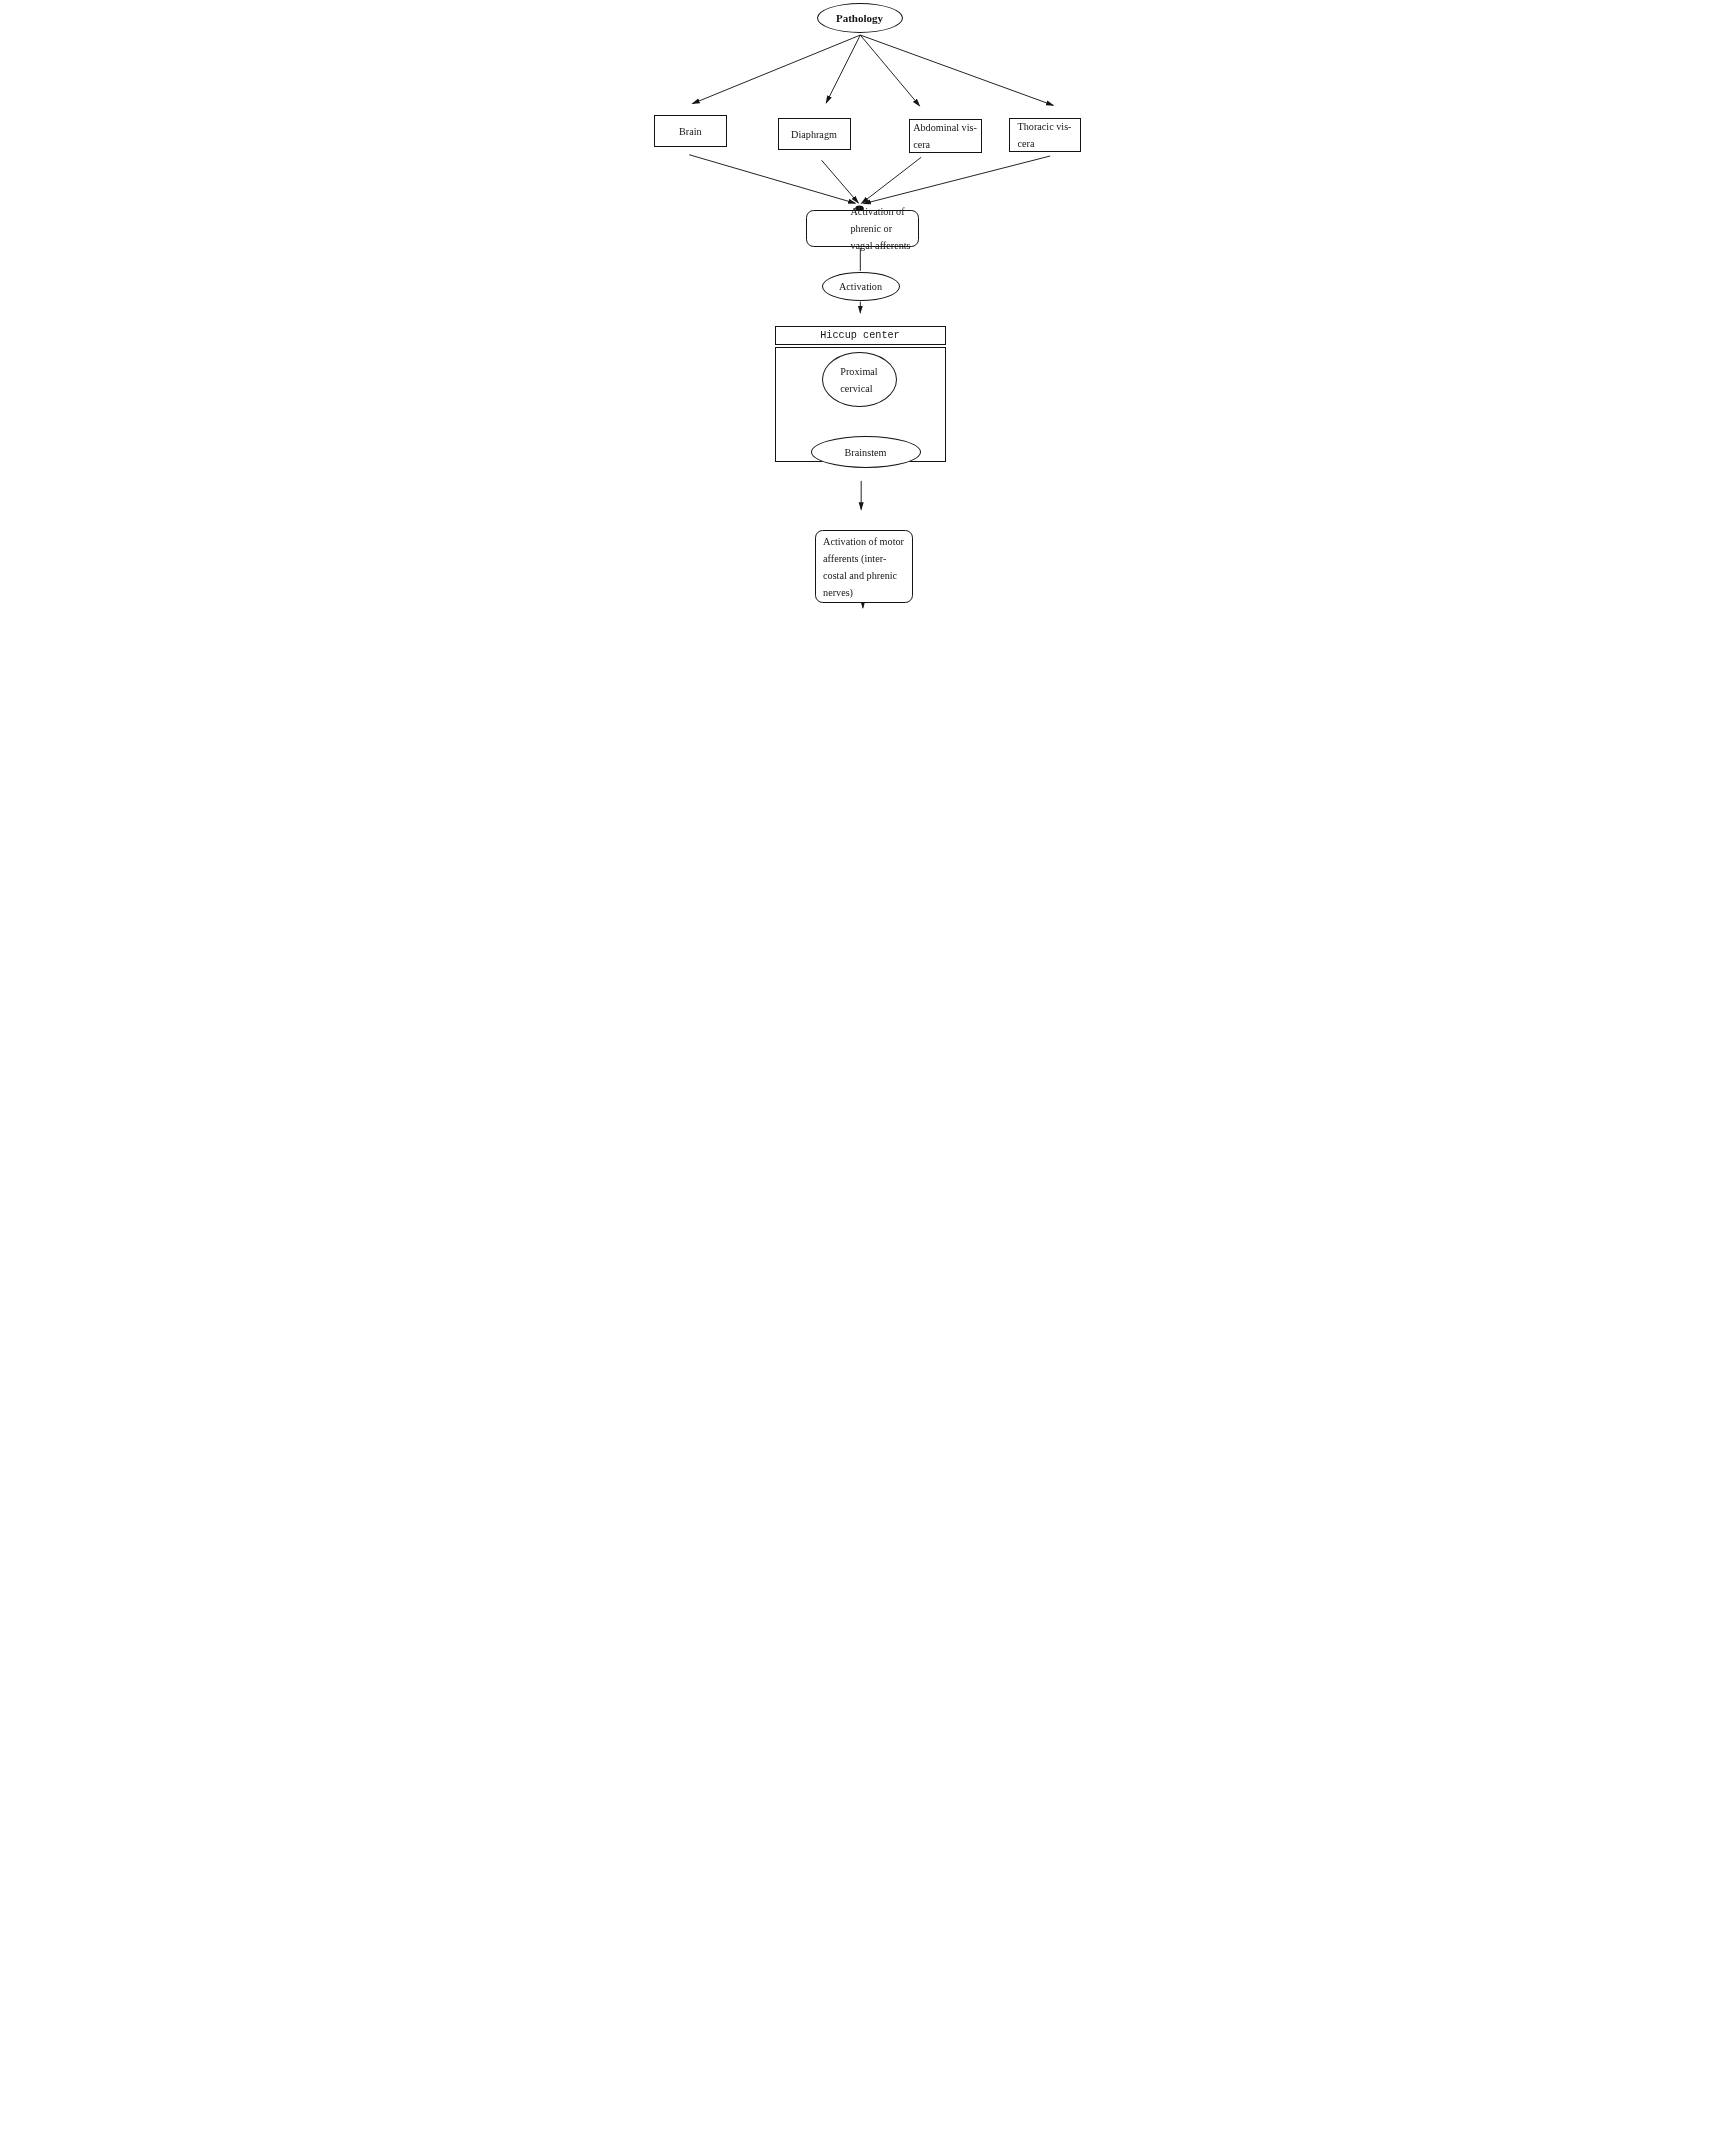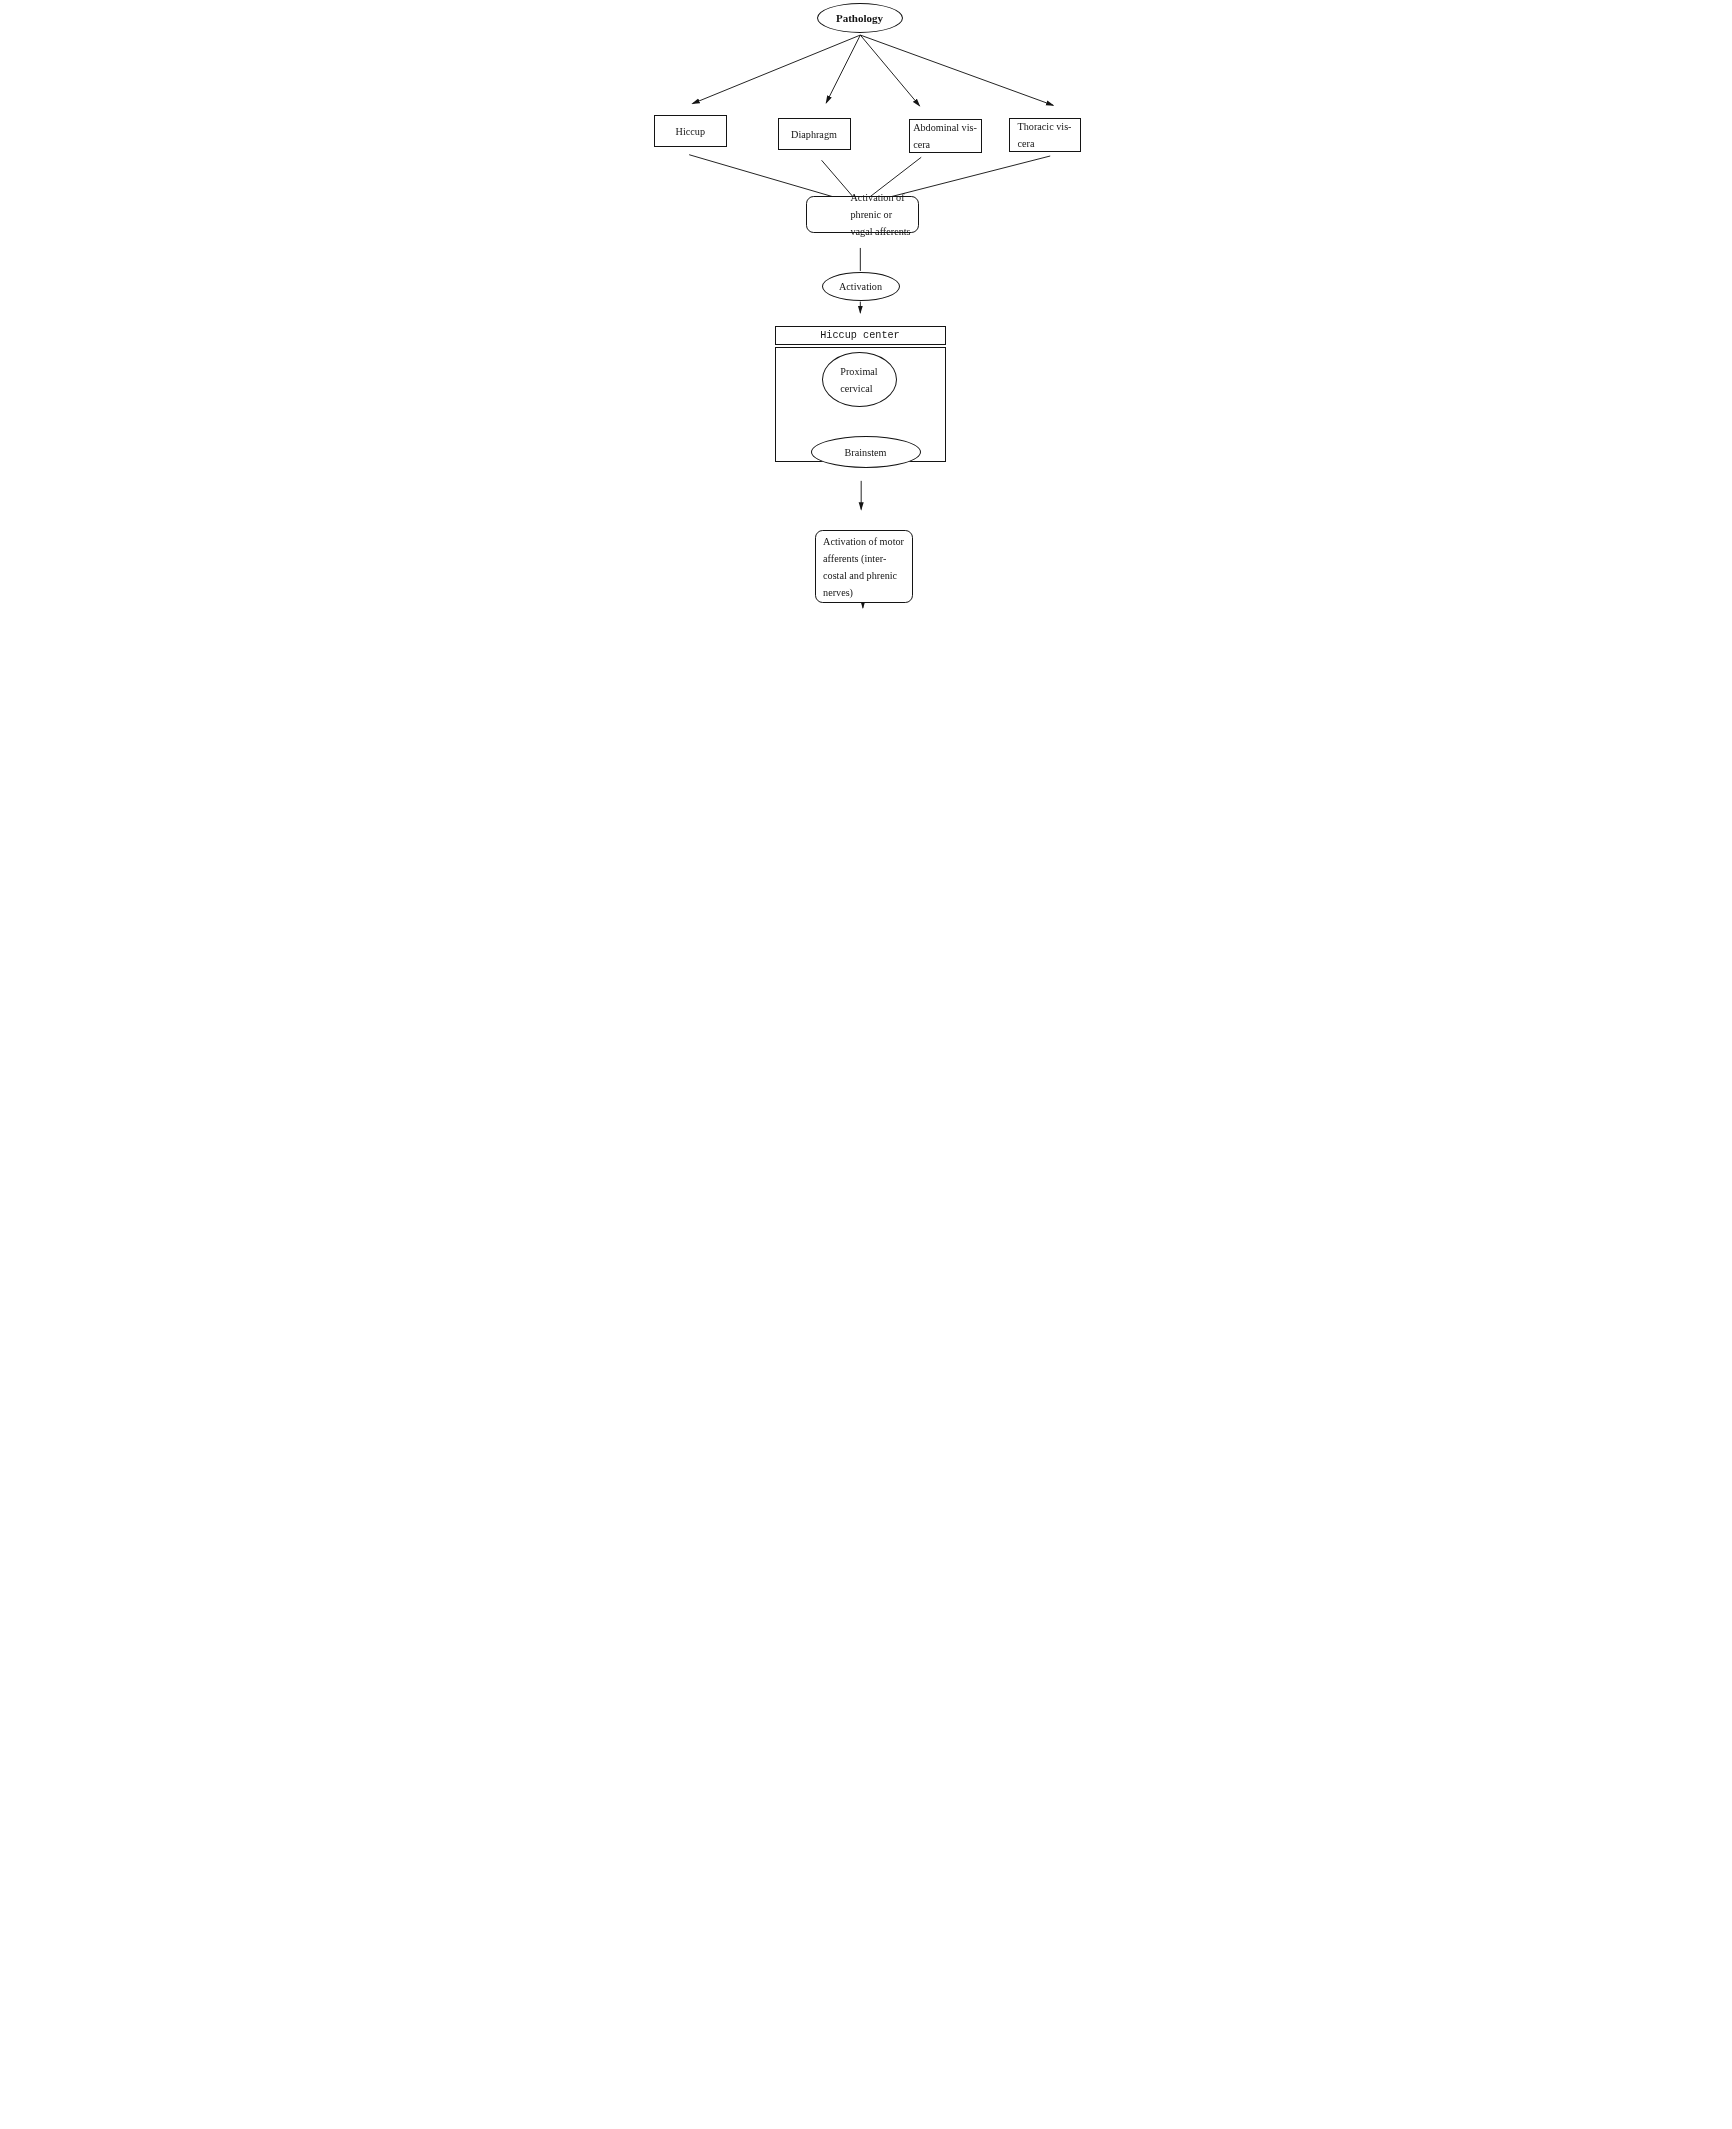--- a/index.html
+++ b/index.html
@@ -44,21 +44,21 @@
   .oval  { border: 1.3px solid #141414; border-radius: 50%; }
 
   .n-pathology { left: 167px; top: 3.4px;   width: 86px; height: 30px; border-width: 1.7px; }
   .n-pathology .label { font-weight: bold; font-size: 11px; line-height: 12.8px; }
 
   .n-brain     { left: 4.3px;  top: 115px; width: 73px; height: 32px; }
   .n-diaphragm { left: 128px; top: 118px; width: 73px; height: 32px; }
   .n-abdominal { left: 236px; top: 119px; width: 73px; height: 34px; margin-left: 23px; }
   .n-thoracic  { left: 359px; top: 118px; width: 72px; height: 34px; }
 
-  .n-afferents { left: 156px; top: 196px; width: 113px; height: 37px; padding-left: 44px; }
+  .n-afferents { left: 156px; top: 210px; width: 113px; height: 37px; padding-left: 44px; }
   .n-activation{ left: 172px; top: 272px; width: 78px; height: 29px; }
 
   .n-hiccup-header { left: 125px; top: 326px; width: 171px; height: 19px; font-family: Liberation Mono, monospace; }
   .n-hiccup-body   { left: 125px; top: 347px; width: 171px; height: 115px; z-index: 2; }
 
   .n-proximal  { left: 172px; top: 352px;  width: 75px; height: 55px; z-index: 3; }
   .n-brainstem { left: 161px; top: 436px; width: 110px; height: 32px;  z-index: 3; }
 
   .n-motor { left: 165px; top: 518px; width: 98px; height: 73px; margin-top: 12px; }
 </style>
@@ -93,21 +93,21 @@
     <line x1="496" y1="1129" x2="496" y2="1196" stroke="#141414" stroke-width="2.2" marker-end="url(#ah)"></line>
 
     <line x1="500" y1="1390" x2="500" y2="1427" stroke="#141414" stroke-width="2.2" marker-end="url(#ah)"></line>
   </svg>
 
   <div class="node oval n-pathology">
     <span class="label">Pathology</span>
   </div>
 
   <div class="node rect n-brain">
-    <span class="label">Hiccup</span>
+    <span class="label">Brain</span>
   </div>
 
   <div class="node rect n-diaphragm">
     <span class="label">Diaphragm</span>
   </div>
 
   <div class="node rect n-abdominal">
     <span class="label">Abdominal vis-
 cera</span>
   </div>

